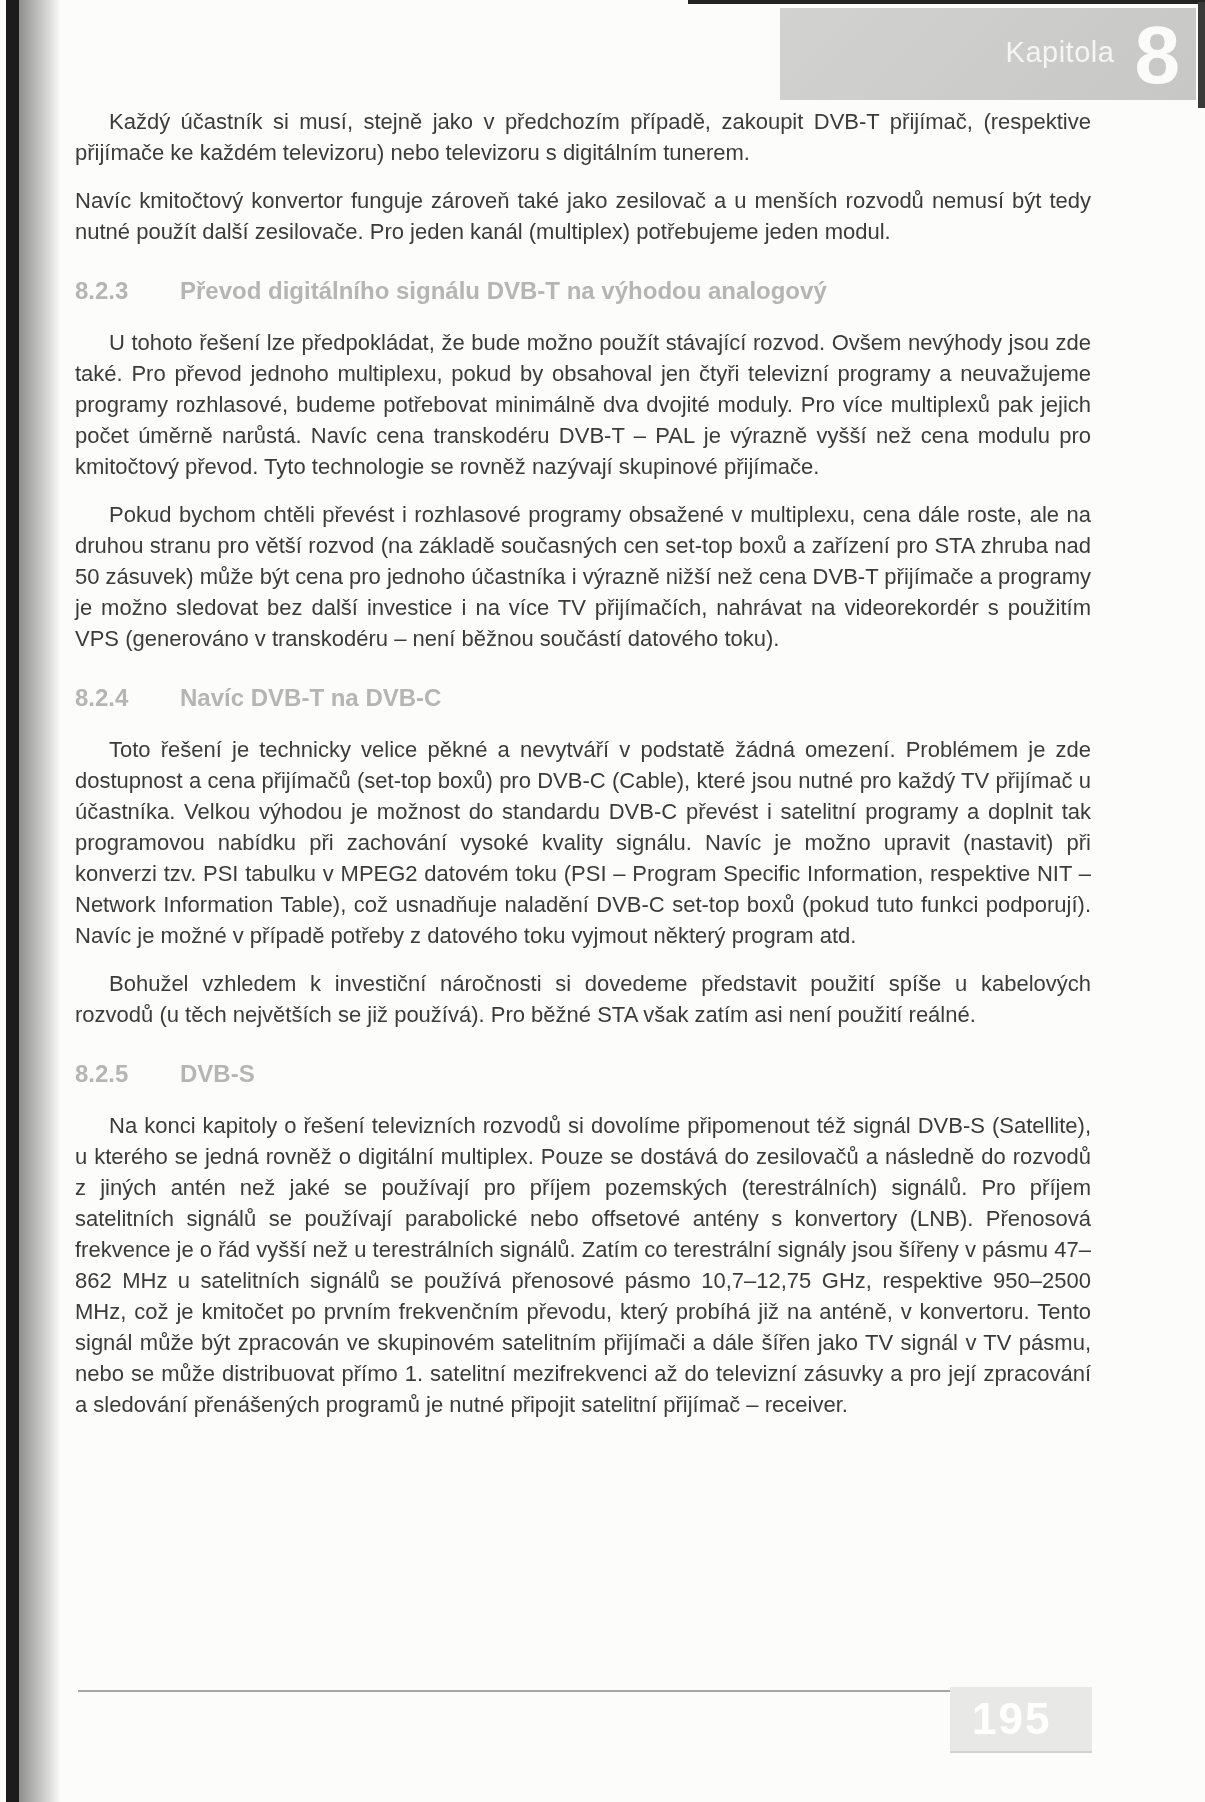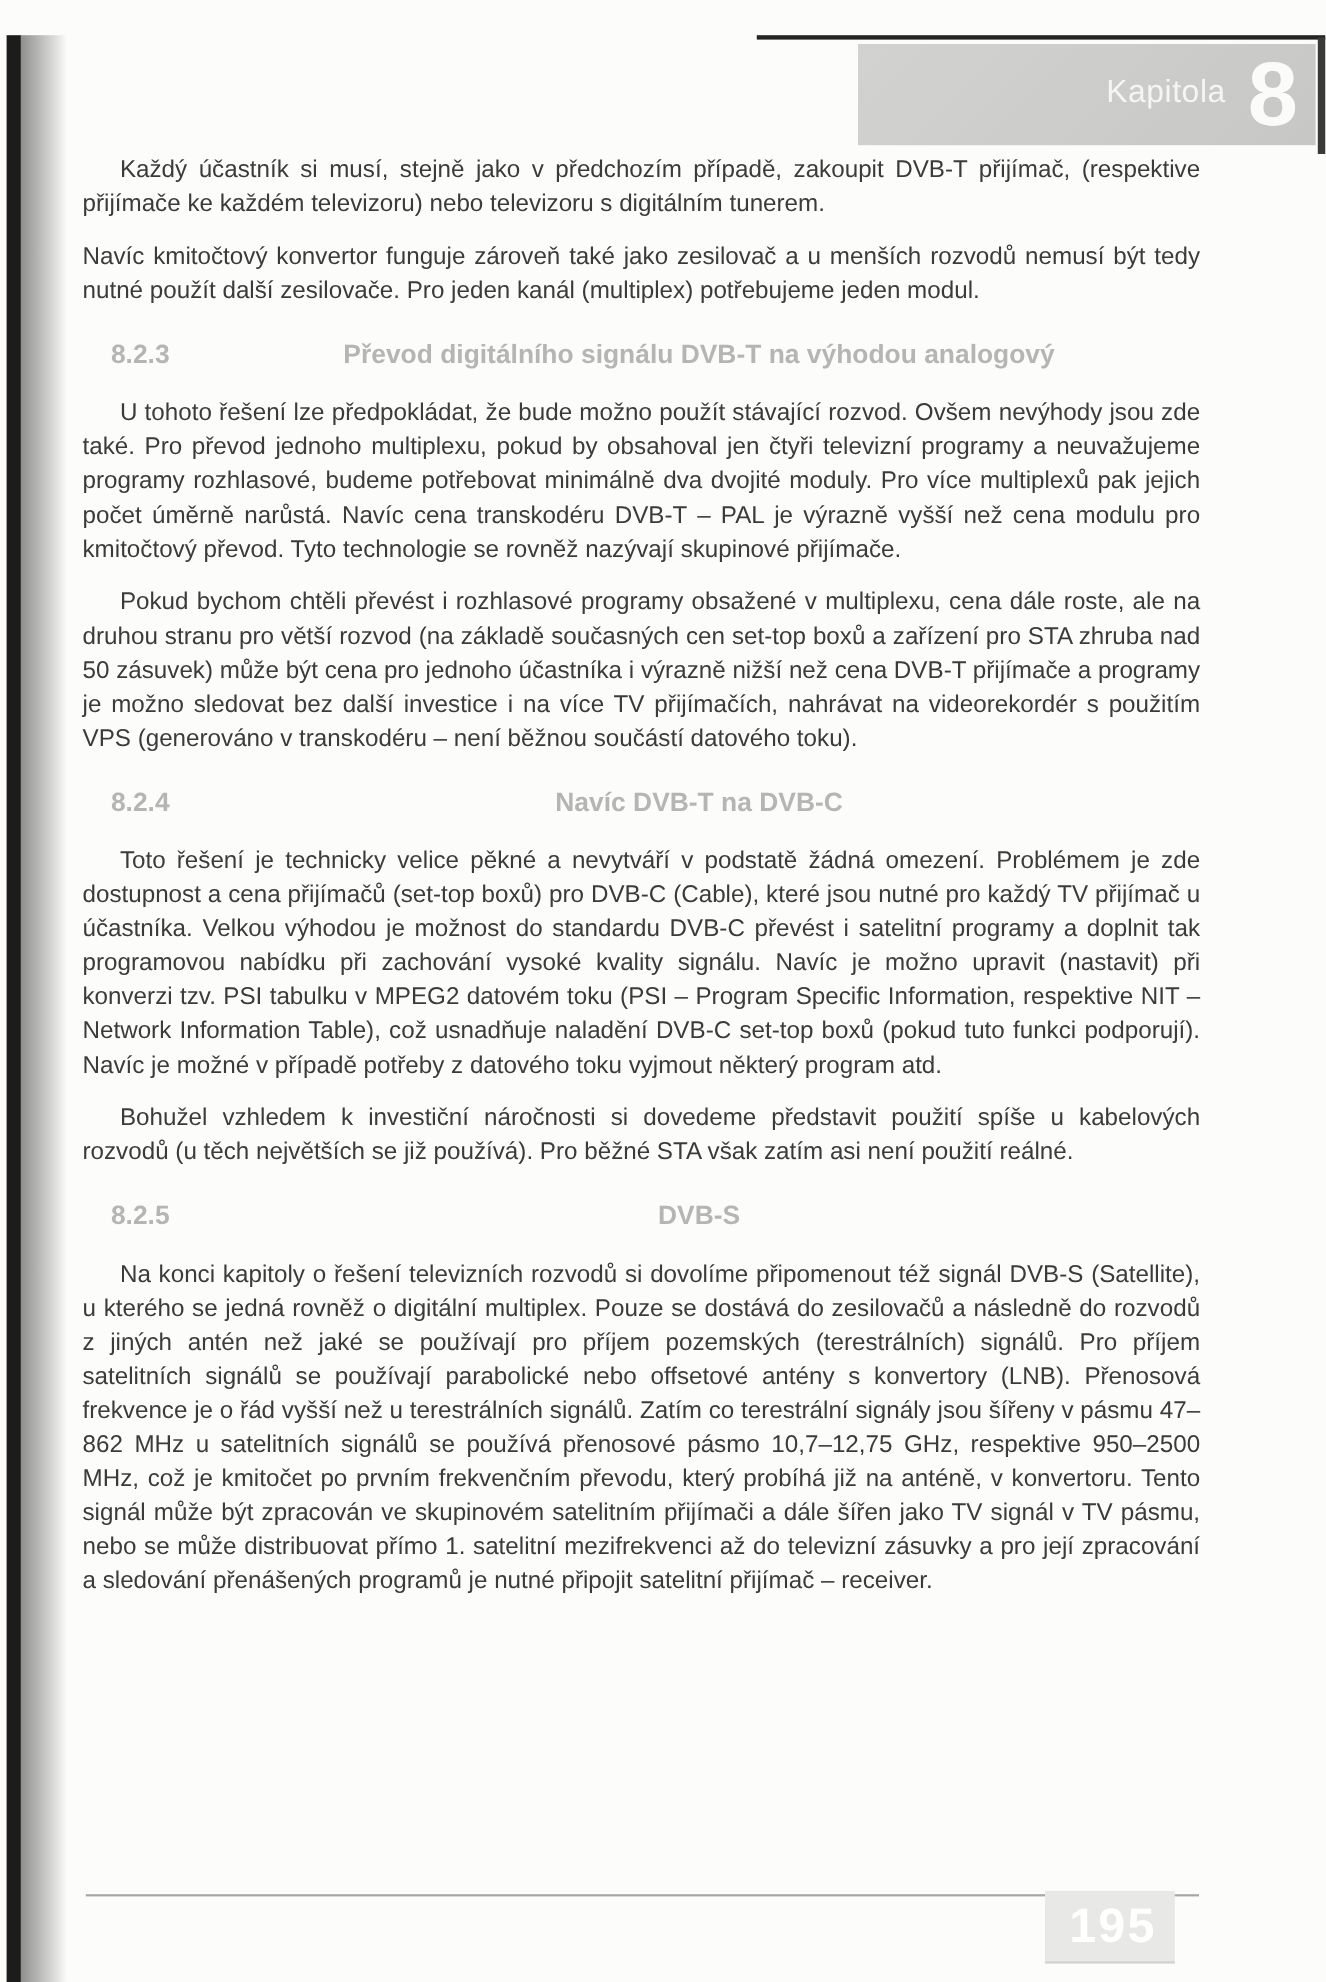--- a/index.html
+++ b/index.html
@@ -3,21 +3,21 @@
 <meta charset="utf-8">
 <style>
   html, body { margin: 0; padding: 0; }
   body {
     width: 1205px; height: 1802px;
     background: #fcfcfa;
     font-family: "Liberation Sans", "DejaVu Sans", sans-serif;
     overflow: hidden;
     position: relative;
   }
-  .page { position: absolute; inset: 0; margin-top: 32px; }
+  .page { position: absolute; inset: 0; }
 
   
   .edge-black {
     position: absolute; left: 6px; top: 0; width: 13px; height: 1802px;
     background: #1c1c1c;
   }
   .edge-grad {
     position: absolute; left: 19px; top: 0; width: 42px; height: 1802px;
     background: linear-gradient(to right, #8f8f8d, #d9d9d7 70%, rgba(252,252,250,0));
   }
@@ -50,42 +50,42 @@
   .content {
     position: absolute; left: 75px; top: 106px; width: 1016px;
     color: #3b3b3b; font-size: 22px; line-height: 31px;
   }
   .para { margin: 0 0 17px 0; text-align: justify; }
   .para.indent { text-indent: 34px; }
 
   .section-head {
     display: flex; align-items: baseline;
     margin: 28px 0 21px 0;
-    color: #b5b5b5; font-weight: bold; font-size: 24px; text-align: center;
+    color: #b5b5b5; font-weight: bold; font-size: 24px;
   }
   .sec-num { width: 105px; flex: 0 0 105px; }
   .sec-title { flex: 1; }
 
   
   .footer-rule {
     position: absolute; left: 78px; top: 1690px; width: 1012px; height: 2px;
     background: #a6a6a4;
   }
   .footer-row {
     position: absolute; left: 180px; top: 1800px;
     display: flex; align-items: baseline;
   }
   .footer-chapter {
     color: #c3c3c1; font-weight: bold; font-size: 21px; margin-right: 42px;
   }
   .footer-title {
     color: #1d4ed8; font-weight: bold; font-size: 37px; letter-spacing: 0.5px;
   }
   .page-number-box {
-    position: absolute; left: 950px; top: 1687px; width: 118px; height: 64px;
+    position: absolute; left: 950px; top: 1687px; width: 142px; height: 64px;
     background: #e8e8e6; border-bottom: 2px solid #d2d2d0;
     display: flex; align-items: center;
   }
   .page-number {
     color: #ffffff; font-weight: bold; font-size: 44px; letter-spacing: 2px;
     padding-left: 22px;
   }
 </style>
 </head>
 <body>

